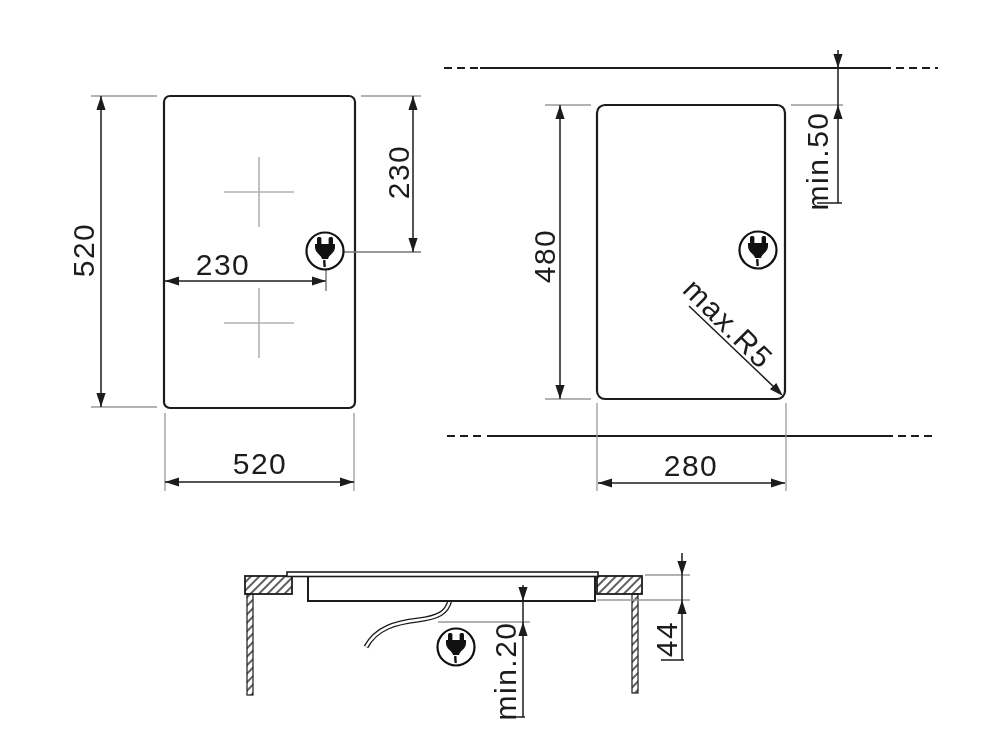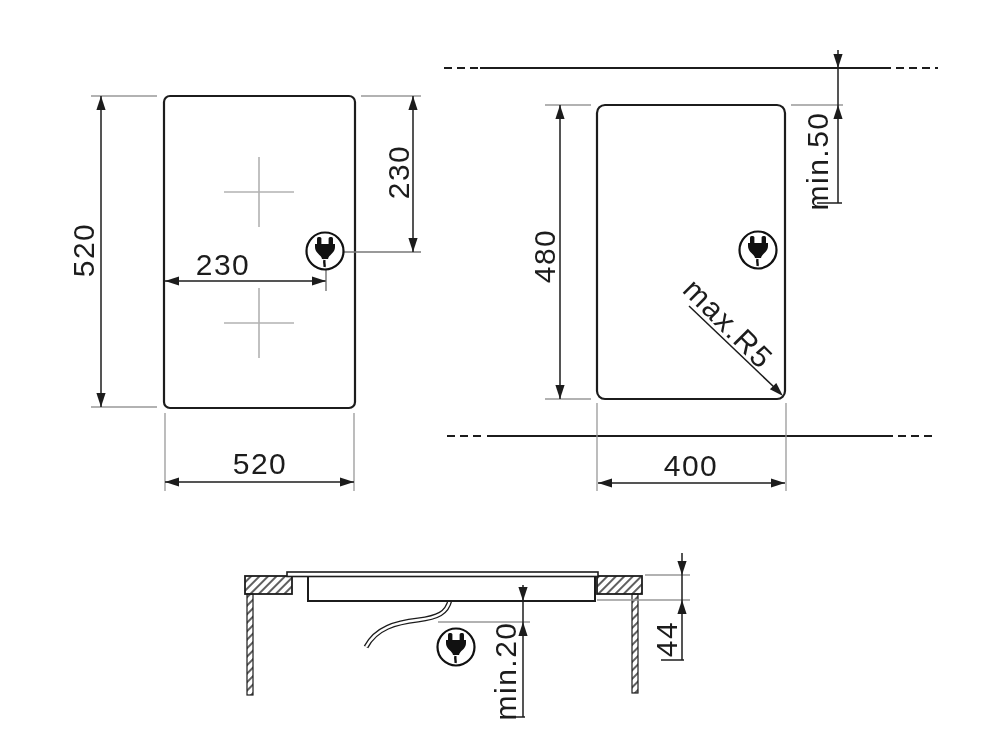--- a/index.html
+++ b/index.html
@@ -184,18 +184,18 @@
 </svg>
 
 <div class="dim-label rot-ccw" style="left:84px;top:250px;">520</div>
 <div class="dim-label" style="left:223px;top:265px;">230</div>
 <div class="dim-label rot-ccw" style="left:399px;top:172px;">230</div>
 <div class="dim-label" style="left:260px;top:464px;">520</div>
 
 <div class="dim-label rot-ccw" style="left:545px;top:256px;">480</div>
 <div class="dim-label rot-ccw" style="left:818px;top:161px;">min.50</div>
 <div class="dim-label rot-45" style="left:728px;top:324px;">max.R5</div>
-<div class="dim-label" style="left:691px;top:466px;">400</div>
+<div class="dim-label" style="left:691px;top:466px;">280</div>
 
 <div class="dim-label rot-ccw" style="left:506px;top:671px;">min.20</div>
 <div class="dim-label rot-ccw" style="left:667px;top:639px;">44</div>
 
 </div>
 
 </body></html>

